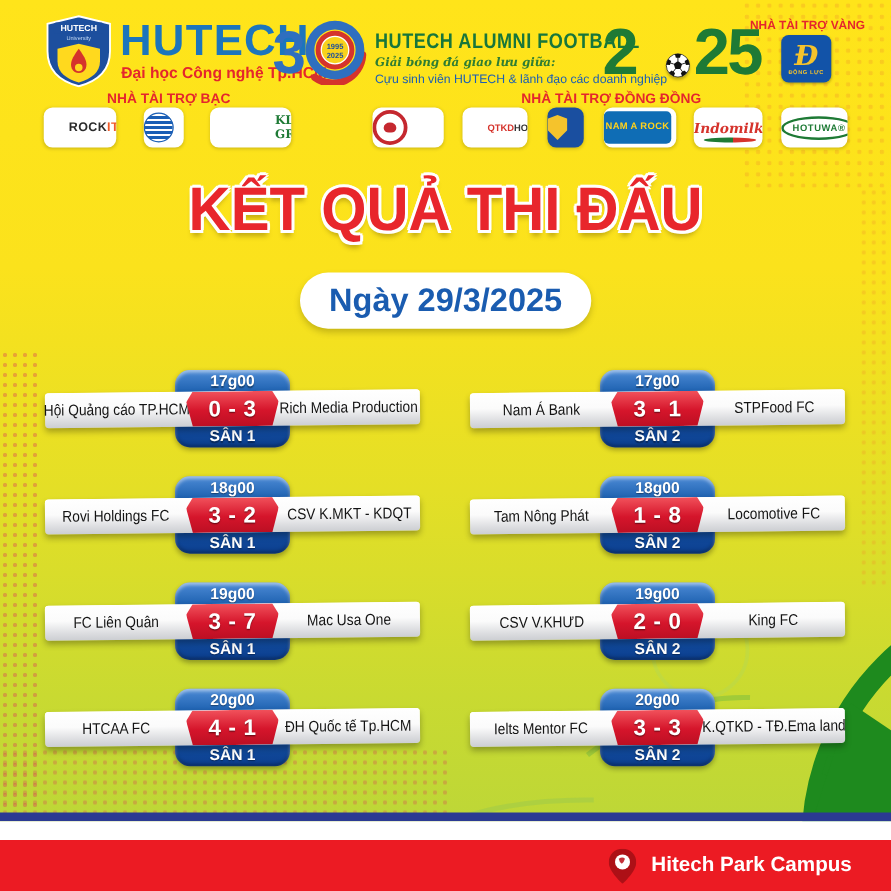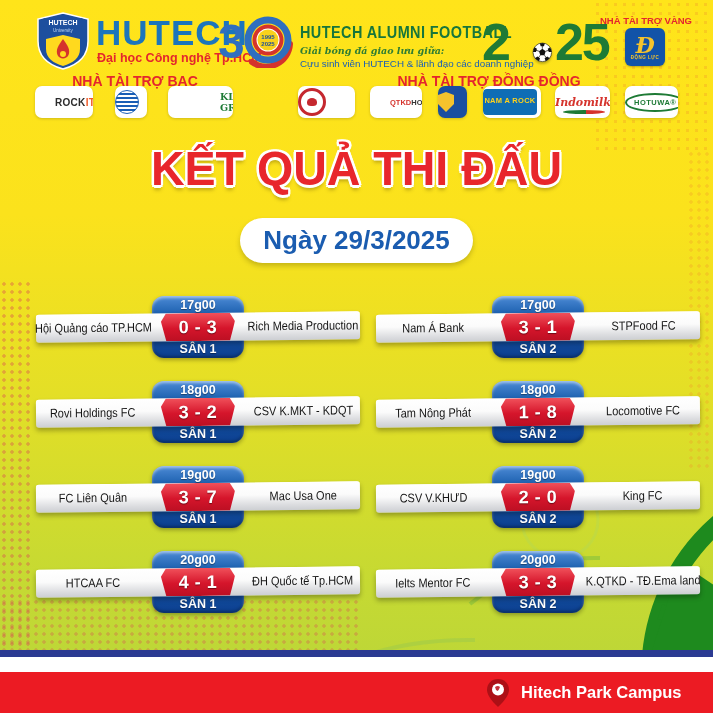--- a/index.html
+++ b/index.html
@@ -31,21 +31,21 @@
   .tourn-sub{font-size:9.8px;color:#1A5EB5;margin-top:2px;white-space:nowrap;}
   .year{position:absolute;left:482px;top:12px;display:flex;align-items:center;color:#1E7A35;font-weight:bold;font-size:52px;letter-spacing:-2px;}
   .year svg{margin:0 1px;filter:drop-shadow(0 2px 1px rgba(0,0,0,.25));}
   .gold-label{position:absolute;left:596px;top:15px;width:100px;text-align:center;font-weight:bold;font-size:9.5px;color:#E4262D;}
   .gold-logo{position:absolute;left:625px;top:28px;width:40px;height:38px;background:#1253A8;border-radius:6px;
     display:flex;flex-direction:column;align-items:center;justify-content:center;box-shadow:0 1px 2px rgba(0,0,0,.25);}
   .gold-logo .mono{font-family:"DejaVu Serif","Liberation Serif",serif;font-style:italic;font-weight:bold;font-size:22px;color:#F5C32C;line-height:20px;}
   .gold-logo .gbrand{font-size:4.5px;color:#F5C32C;font-weight:bold;letter-spacing:.5px;}
 
   
-  .sp-label{position:absolute;top:73px;font-weight:bold;font-size:14px;color:#E4262D;text-align:center;}
+  .sp-label{position:absolute;top:73px;font-weight:bold;font-size:11px;color:#E4262D;text-align:center;}
   .sp-label.silver{left:36px;width:198px;}
   .sp-label.comp{left:297px;width:384px;}
   .sp-card{position:absolute;top:86px;height:32px;background:#fff;border-radius:7px;box-shadow:0 1px 3px rgba(0,0,0,.18);
     display:flex;align-items:center;justify-content:flex-start;gap:20px;overflow:hidden;}
   .rockit-txt{font-weight:bold;font-size:10px;color:#2b2b2b;letter-spacing:.3px;}
   .rockit-txt b{color:#F05A28;}
   .daiviet-ball{width:22px;height:22px;border-radius:50%;border:1px solid #1A5EB5;
     background:repeating-linear-gradient(#fff 0 2px,#1A5EB5 2px 4px);}
   .klc-txt{font-family:"DejaVu Serif","Liberation Serif",serif;font-weight:bold;font-size:9.5px;color:#1E7A35;margin-left:32px;}
   .hl-ring{width:22px;height:22px;border-radius:50%;border:3px solid #C5282F;display:flex;align-items:center;justify-content:center;}
@@ -64,21 +64,21 @@
 
   
   .title{position:absolute;left:0;top:140px;width:713px;text-align:center;margin:0;
     font-size:49px;font-weight:bold;letter-spacing:0;color:#E8262C;transform:scaleX(.95);
     text-shadow:-2px -2px 0 #fff,2px -2px 0 #fff,-2px 2px 0 #fff,2px 2px 0 #fff,0 -2.5px 0 #fff,0 2.5px 0 #fff,-2.5px 0 0 #fff,2.5px 0 0 #fff,0 5px 4px rgba(80,60,0,.35);}
   .date-pill{position:absolute;left:240px;top:218px;width:233px;height:45px;background:#fff;border-radius:24px;
     display:flex;align-items:center;justify-content:center;box-shadow:0 3px 5px rgba(90,80,0,.3);}
   .date-pill span{font-weight:bold;font-size:26px;color:#1A5CB0;}
 
   
-  .match{position:absolute;width:300px;height:62px;padding-left:24px;}
+  .match{position:absolute;width:300px;height:62px;}
   .mL{left:36px;} .mR{left:376px;}
   .r0{top:296px}.r1{top:381px}.r2{top:466px}.r3{top:551px}
   .m-badge{position:absolute;left:50%;top:0;transform:translateX(-50%);width:92px;height:62px;border-radius:12px;
     background:linear-gradient(180deg,#4D8BD6 0%,#1B5FAE 30%,#0C3F90 100%);
     box-shadow:inset 0 2px 3px rgba(255,255,255,.5),inset 0 -2px 3px rgba(0,0,0,.3),0 2px 4px rgba(0,0,0,.3);}
   .m-time,.m-venue{position:absolute;left:0;width:100%;text-align:center;color:#fff;font-weight:bold;font-size:12.5px;
     text-shadow:0 1px 1px rgba(0,0,0,.4);}
   .m-time{top:2px;} .m-venue{bottom:2px;}
   .m-strip{position:absolute;left:0;top:17px;width:100%;height:28px;transform:rotate(-.6deg);}
   .m-bar{position:absolute;inset:0;border-radius:3px;

